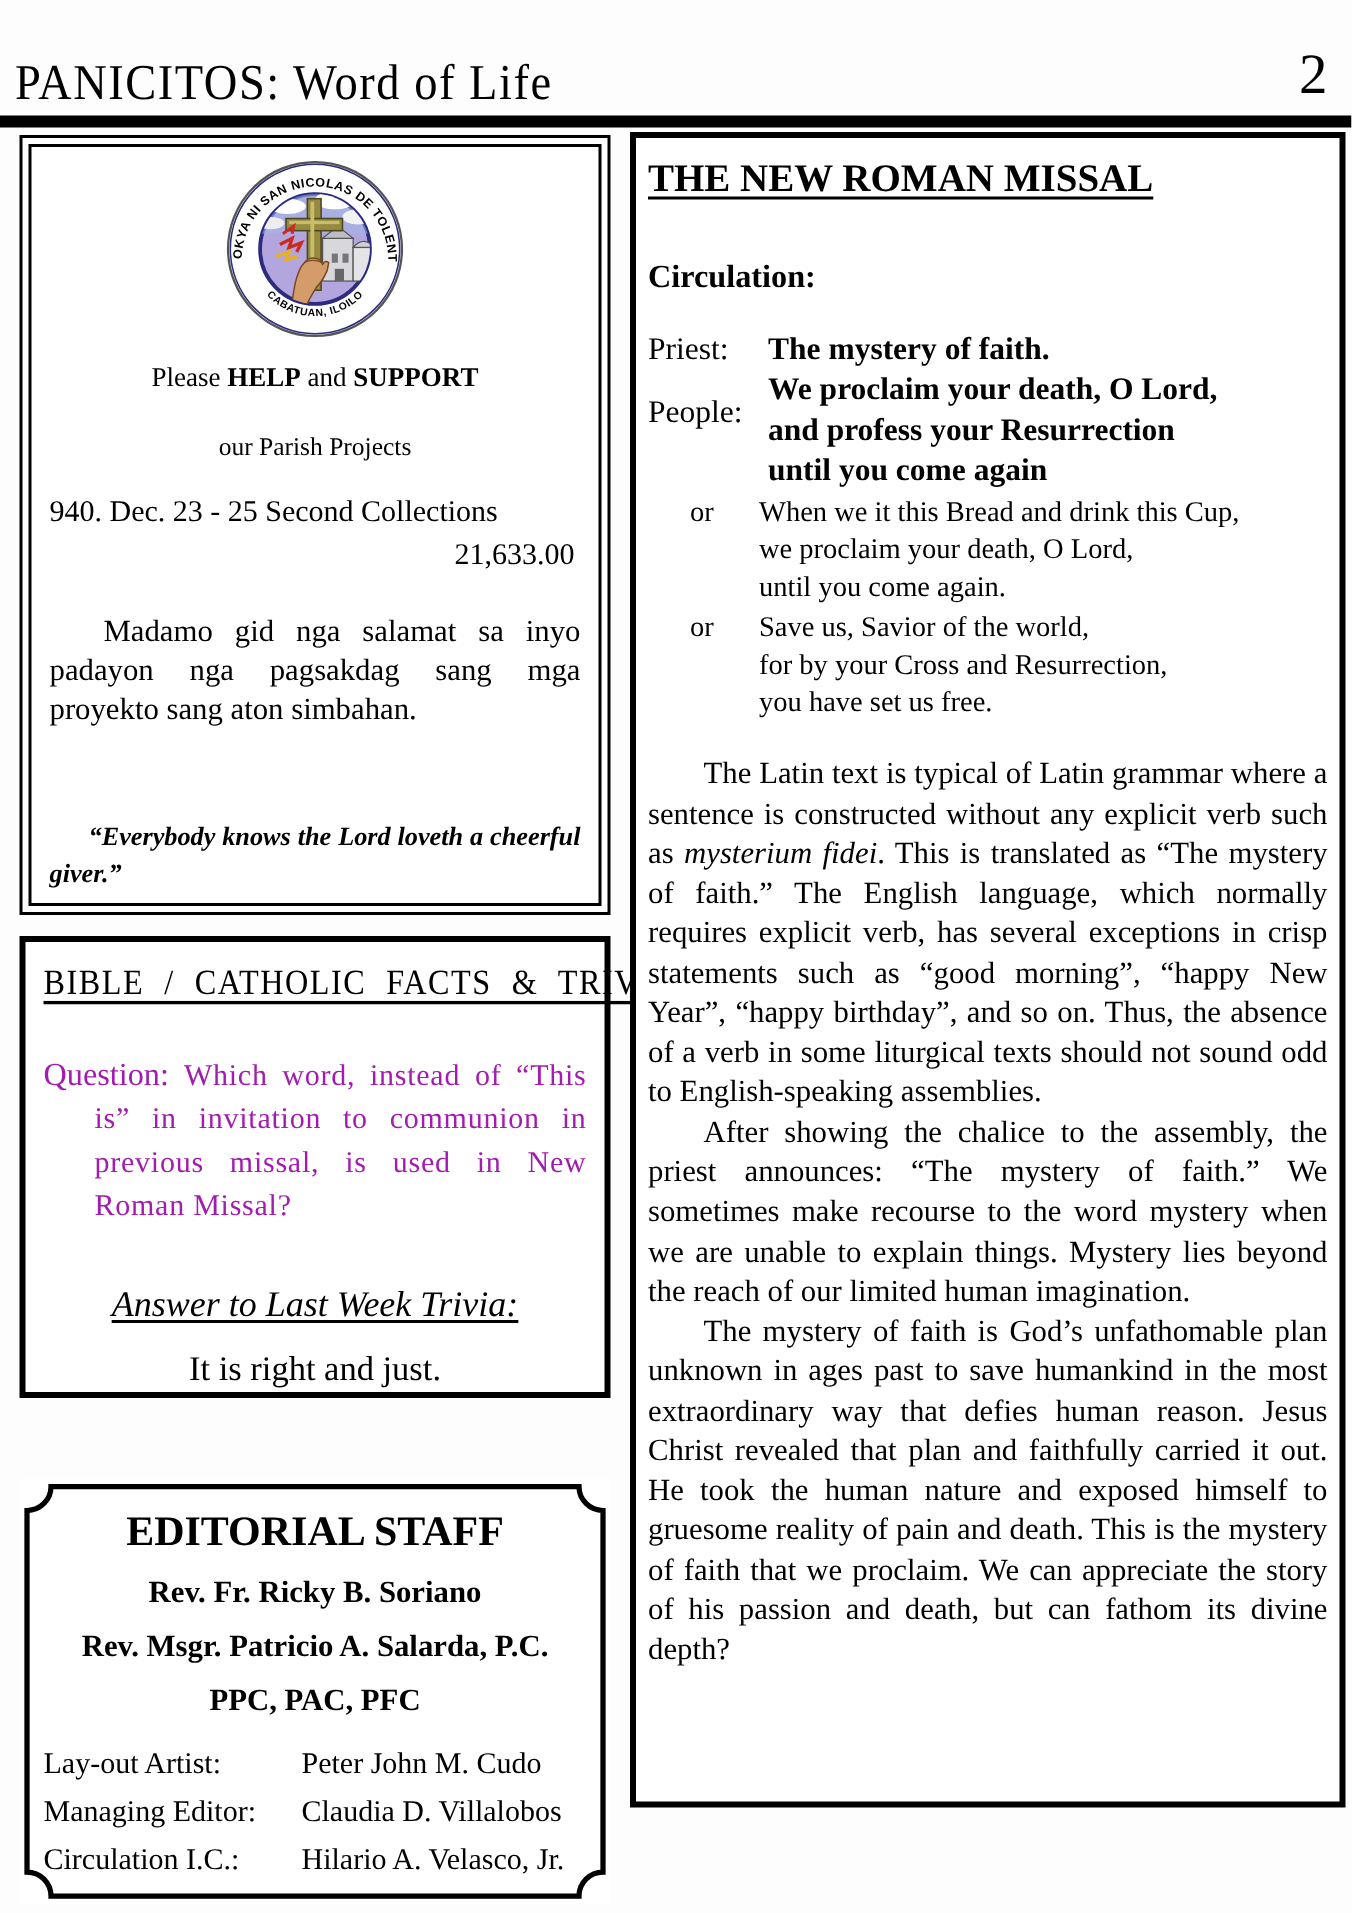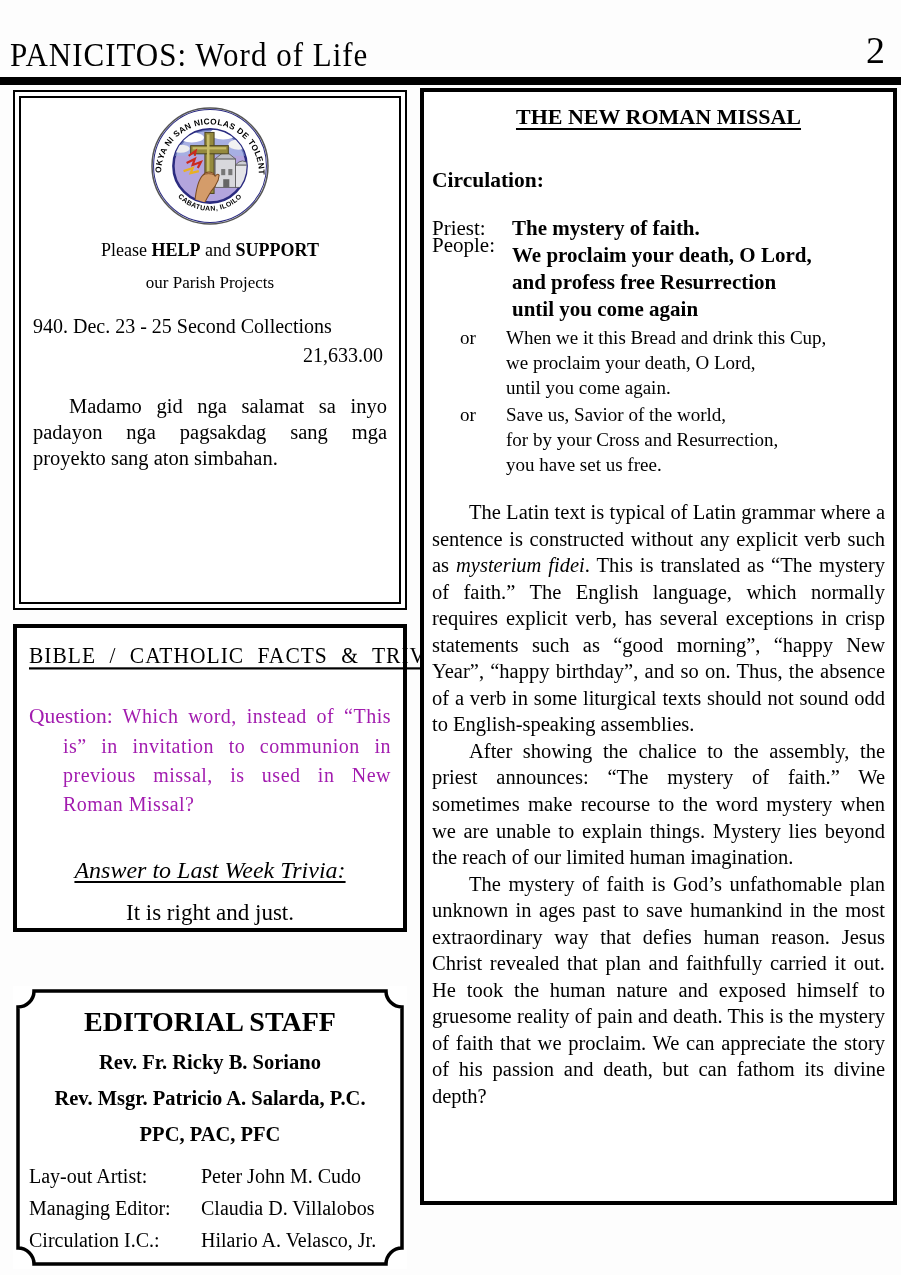--- a/index.html
+++ b/index.html
@@ -27,21 +27,21 @@
     left:13px;top:90px;width:394px;height:520px;box-sizing:border-box;
     border:2px solid #000;padding:4px;background:#fff;
   }
   .box1-inner{
     width:100%;height:100%;box-sizing:border-box;
     border:2px solid #000;padding:6px 12px;overflow:hidden;
   }
   .logo-wrap{text-align:center;margin-top:2px;}
   .help-line{ text-align:center;font-size:18px;margin-top:10px;}
   .help-line b{font-weight:700;}
-  .parish-projects{text-align:center;font-size:17px;margin-top:12px;}
+  .parish-projects{text-align:center;font-size:17px;margin-top:26px;}
   .collection-line{font-size:20px;margin-top:22px;}
   .collection-amount{font-size:20px;text-align:right;margin-top:6px;padding-right:4px;}
   .thanks-para{
     font-size:20.5px;line-height:1.28;text-align:justify;text-indent:36px;margin-top:26px;
   }
   .giver-quote{
     font-weight:700;font-style:italic;font-size:17.5px;line-height:1.45;
     text-align:justify;text-indent:26px;margin-top:58px;
   }
 
@@ -76,21 +76,21 @@
   .staff-row{display:grid;grid-template-columns:172px 1fr;font-size:20px;line-height:1.6;}
   .staff-role{white-space:nowrap;}
   .staff-name{white-space:nowrap;}
 
   
   .rightbox{
     left:420px;top:88px;width:477px;height:1117px;box-sizing:border-box;
     border:4px solid #000;padding:8px 8px;background:#fff;overflow:hidden;
   }
   .missal-heading{
-    text-align:center;font-weight:700;font-size:22px;margin-top:4px;
+    text-align:left;font-weight:700;font-size:26px;margin-top:4px;
     text-decoration:underline;text-underline-offset:4px;
   }
   .acclamation-label{font-weight:700;font-size:21.5px;margin-top:38px;}
   .dialog{position:relative;padding-left:80px;font-size:21px;line-height:1.28;margin-top:22px;}
   .dialog .who{position:absolute;left:0;top:0;font-weight:400;}
   .dialog .said{font-weight:700;}
   .orblock{position:relative;padding-left:74px;font-size:19px;line-height:1.32;margin-top:2px;}
   .orblock .orlabel{position:absolute;left:28px;top:0;}
   .bodypara{
     font-size:20.5px;line-height:1.295;text-align:justify;text-indent:37px;margin:0;
@@ -170,20 +170,21 @@
     <div class="help-line">
       <span>Please </span><b>HELP</b><span> and </span><b>SUPPORT</b>
     </div>
     <div class="parish-projects">our Parish Projects</div>
 
     <div class="collection-line">940. Dec. 23 - 25 Second Collections</div>
     <div class="collection-amount">21,633.00</div>
 
     <div class="thanks-para">Madamo gid nga salamat sa inyo padayon nga pagsakdag sang mga proyekto sang aton simbahan.</div>
 
+    <div class="giver-quote">“Everybody knows the Lord loveth a cheerful giver.”</div>
   </div>
 </div>
 
 <div class="abs box2">
   <div class="trivia-heading">BIBLE / CATHOLIC FACTS &amp; TRIVIA</div>
   <div class="trivia-question">
     <span class="qlabel">Question:</span><span>Which word, instead of “This is” in invitation to communion in previous missal, is used in New Roman Missal?</span>
   </div>
   <div class="answer-heading">Answer to Last Week Trivia:</div>
   <div class="answer-text">It is right and just.</div>
@@ -214,23 +215,23 @@
 </div>
 
 <div class="abs rightbox">
   <div class="missal-heading">THE NEW ROMAN MISSAL</div>
 
   <div class="acclamation-label">Circulation:</div>
 
   <div class="dialog">
     <span class="who" style="top:0;">Priest:</span>
     <div class="said">The mystery of faith.</div>
-    <span class="who" style="top:17px;">People:</span>
+    <span class="who" style="top:42px;">People:</span>
     <div class="said">We proclaim your death, O Lord,</div>
-    <div class="said">and profess free Resurrection</div>
+    <div class="said">and profess your Resurrection</div>
     <div class="said">until you come again</div>
   </div>
 
   <div class="orblock">
     <span class="orlabel">or</span>
     <div>When we it this Bread and drink this Cup,</div>
     <div>we proclaim your death, O Lord,</div>
     <div>until you come again.</div>
   </div>
   <div class="orblock">

